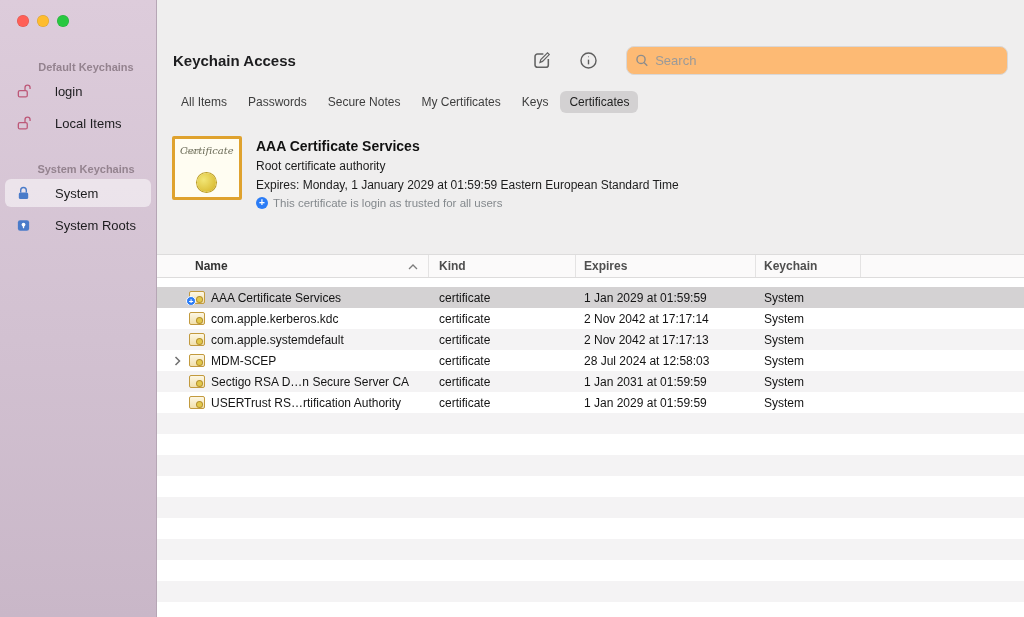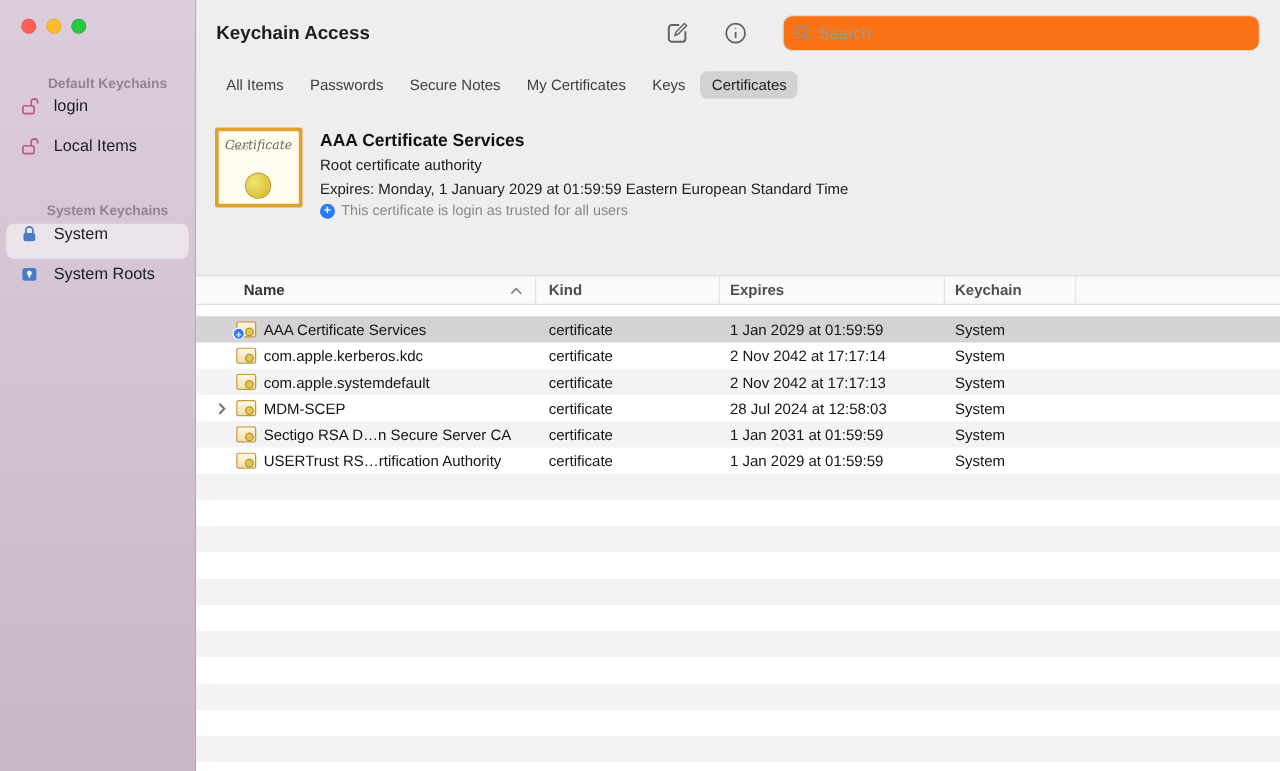--- a/index.html
+++ b/index.html
@@ -10,33 +10,33 @@
 
   
   .sidebar { width:157px; flex:0 0 157px; background:linear-gradient(180deg,#ddccdb 0%,#d2c1d1 55%,#c9b7c8 100%); border-right:1px solid #b6a6b5; display:flex; flex-direction:column; }
   .traffic { display:flex; gap:8px; padding:15px 0 0 17px; }
   .light { width:12px; height:12px; border-radius:50%; box-shadow:inset 0 0 0 0.5px rgba(0,0,0,.15); }
   .light.red { background:#ff5f57; }
   .light.yellow { background:#febc2e; }
   .light.green { background:#28c840; }
   .section-label { margin:34px 0 2px 16px; font-size:11px; font-weight:700; color:#94838f;text-align:center; }
   .section-label.second { margin-top:24px; }
-  .side-item { display:flex; gap:12px; height:28px; margin:2px 5px; padding-left:10px; border-radius:6px; font-size:13px; color:#1c1c1e; cursor:default; }
+  .side-item { display:flex; align-items:center; gap:24px; height:28px; margin:2px 5px; padding-left:10px; border-radius:6px; font-size:13px; color:#1c1c1e; cursor:default; }
   .side-item.selected { background:rgba(255,255,255,0.52); }
   .side-icon { width:16px; height:16px; display:flex; align-items:center; justify-content:center; flex:0 0 16px; }
 
   
-  .main { flex:1; display:flex; flex-direction:column; min-width:0; background:#efeeee; }
+  .main { flex:1; display:flex; flex-direction:column; min-width:0; background:#efeeee;margin-top:34px; }
 
   .toolbar { height:52px; flex:0 0 52px; display:flex; align-items:center; padding:0 16px; }
   .app-title { font-size:15px; font-weight:700; color:#1d1d1f; }
   .tool-btn { color:#616161; display:flex; align-items:center; justify-content:center; width:28px; height:28px; border-radius:6px; }
   .tool-btn.compose { margin-left:auto; margin-right:18px; }
   .tool-btn.info { margin-right:24px; }
-  .search { width:382px; height:29px; background:#f97316; border:1px solid #d9d7d7; border-radius:8px; display:flex; align-items:center; padding:0 8px; gap:6px; }
+  .search { width:382px; height:29px; background:#fdba74; border:1px solid #d9d7d7; border-radius:8px; display:flex; align-items:center; padding:0 8px; gap:6px; }
   .search input { border:none; background:transparent; outline:none; font-size:13px; color:#333; width:100%; font-family:inherit; }
   .search input::placeholder { color:#9a9a9a; }
 
   .tabs { height:32px; flex:0 0 32px; display:flex; align-items:center; padding-left:15px; gap:3px; }
   .tab { font-size:12px; color:#3e3e3e; padding:4px 9px; border-radius:6px; white-space:nowrap; }
   .tab.selected { background:#d3d1d2; color:#222; }
 
   
   .detail { height:136px; flex:0 0 136px; display:flex; padding:18px 0 0 15px; gap:14px; }
   .cert-image { width:70px; height:64px; border:3px solid #dfa22e; border-radius:2px; background:#fffdf2; position:relative; flex:0 0 70px; }

